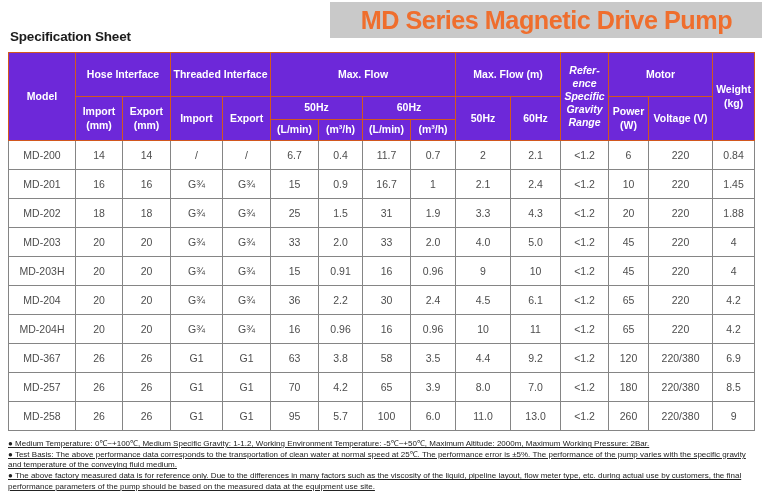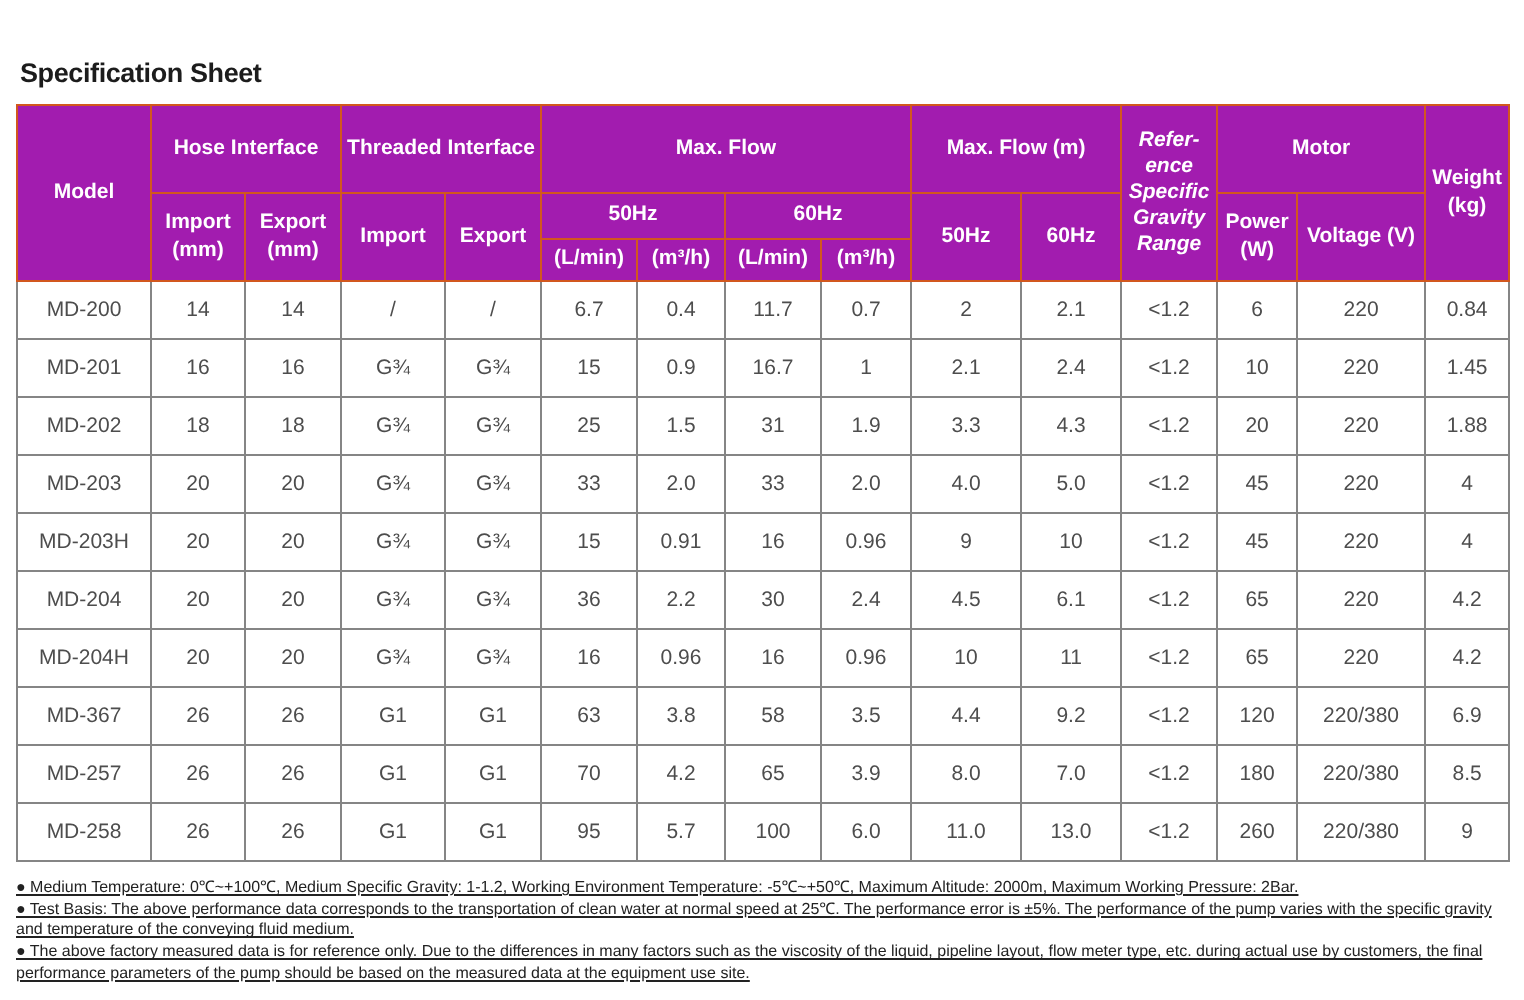--- a/index.html
+++ b/index.html
@@ -18,21 +18,21 @@
   .title-strip .title {
     font-size: 26px; font-weight: bold; color: #ef6e2d; letter-spacing: -0.5px;
     transform: scaleX(0.97); white-space: nowrap;
   }
 
   table.spec {
     position: absolute; top: 52px; left: 8px;
     border-collapse: collapse; table-layout: fixed; width: 746px;
   }
   table.spec thead th {
-    background: #a21caf; color: #ffffff; font-weight: bold;
+    background: #6d28d9; color: #ffffff; font-weight: bold;
     border: 1px solid #d2571e; font-size: 10.5px; line-height: 1.25;
     text-align: center; vertical-align: middle; padding: 1px 2px;
   }
   tr.hr1 th { height: 44px; }
   tr.hr2 th { height: 23px; }
   tr.hr3 th { height: 21px; font-size: 10px; }
   th.ref-cell { white-space: pre-line; font-size: 9.5px; line-height: 1.15; font-style: italic; }
   table.spec tbody td {
     background: #ffffff; border: 1px solid #858585; color: #4d4d4d;
     font-size: 10.5px; text-align: center; vertical-align: middle; height: 29px;
@@ -44,20 +44,23 @@
     position: absolute; top: 439px; left: 8px; width: 748px;
     font-size: 8px; color: #222222; line-height: 1.3;
   }
   .footnote { margin-bottom: 0.5px; text-decoration: underline; }
 </style>
 </head>
 <body>
 
 <div class="masthead">
   <div class="sheet-label">Specification Sheet</div>
+  <div class="title-strip">
+    <div class="title">MD Series Magnetic Drive Pump</div>
+  </div>
 </div>
 
 <table class="spec">
   <colgroup>
     <col style="width:67px">
       <col style="width:47px">
       <col style="width:48px">
     <col style="width:52px">
       <col style="width:48px">
       <col style="width:48px">

